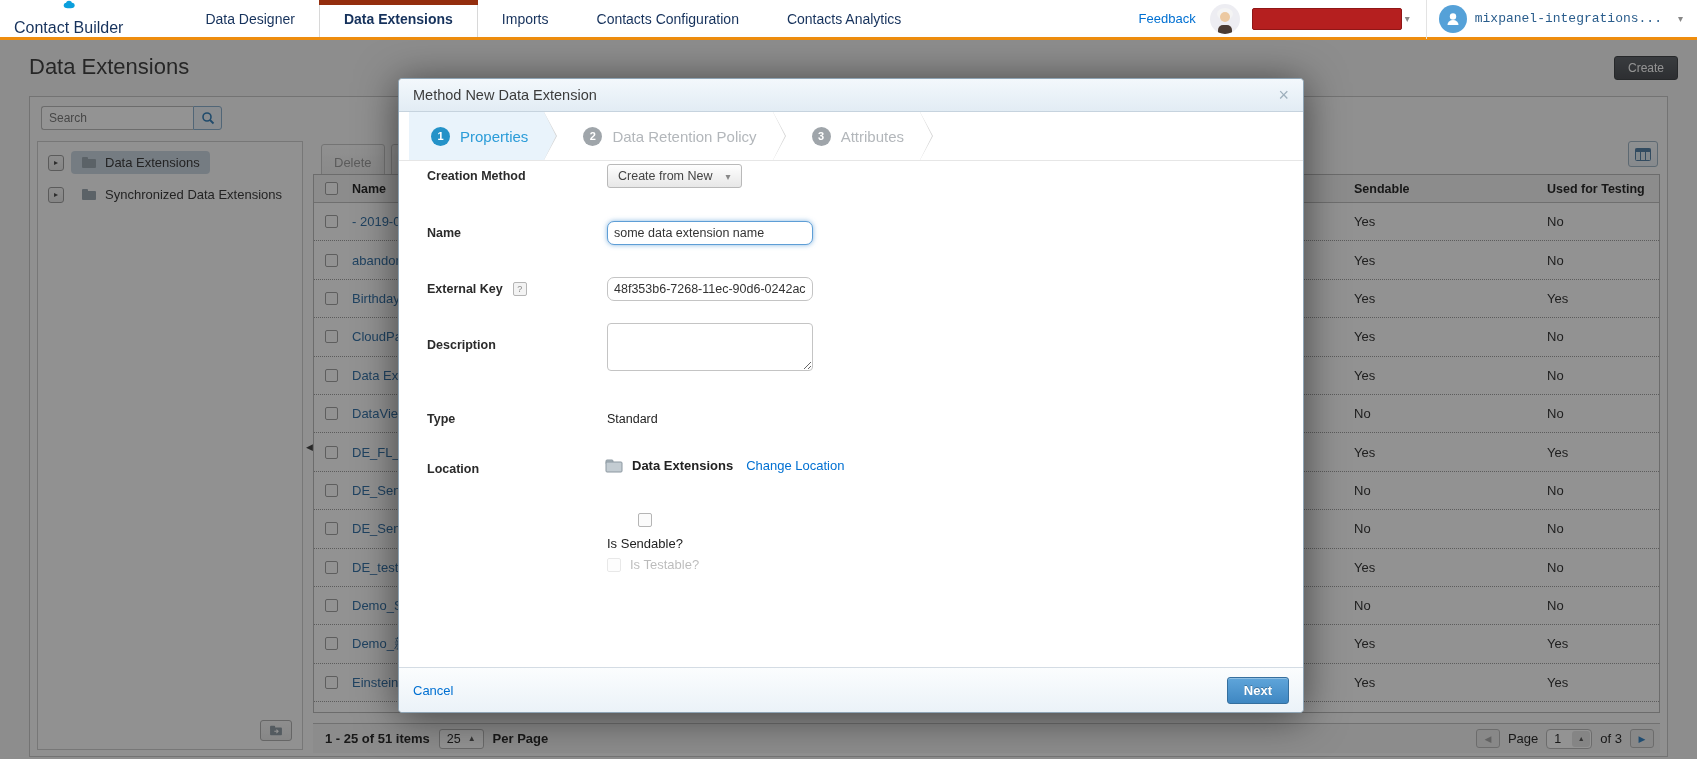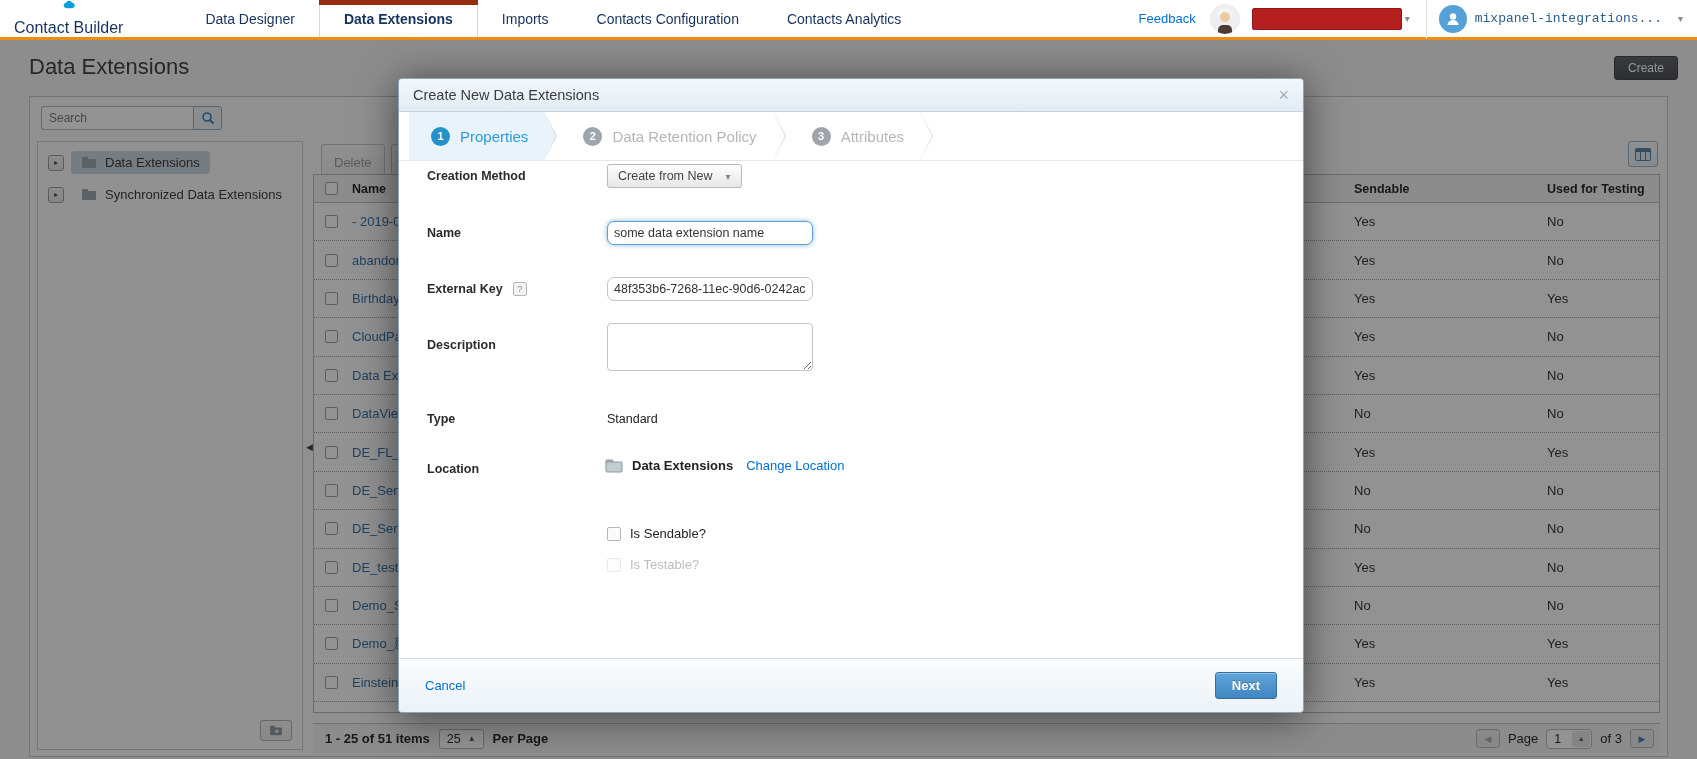--- a/index.html
+++ b/index.html
@@ -138,22 +138,22 @@
   .txt-input.focused { border-color:#5e9ed6; box-shadow:0 0 5px rgba(94,158,214,0.75); outline:none; }
   .desc-area { position:absolute; left:208px; width:206px; height:48px; border:1px solid #c4c4c4; border-radius:4px;
                font-size:12.5px; padding:4px 6px; font-family:"Liberation Sans",sans-serif; resize:both; color:#333; }
   .plain-val { position:absolute; left:208px; font-size:12.5px; color:#222; }
   .loc-row { position:absolute; left:206px; display:flex; align-items:center; gap:9px; font-size:13px; color:#222; }
   .loc-link { color:var(--link,#0070d2); cursor:pointer; margin-left:4px; }
   .chk-row { position:absolute; left:208px; display:flex; align-items:center; gap:9px; font-size:13px; color:#222; }
   .chk { width:14px; height:14px; border:1px solid #b5b5b5; border-radius:2px; background:#fbfbfb; cursor:pointer; flex:none; }
   .chk-row.disabled { opacity:0.3; }
 
-  .m-footer { position:absolute; left:0; right:0; bottom:0; height:54px; background:linear-gradient(#fbfdfe,#ebf2f8);
-              border-top:1px solid #d4dce4; border-radius:0 0 4px 4px; display:flex; align-items:center; padding:0 26px; }
+  .m-footer { position:absolute; left:0; right:0; bottom:0; height:45px; background:linear-gradient(#fbfdfe,#ebf2f8);
+              border-top:1px solid #d4dce4; border-radius:0 0 4px 4px; display:flex; align-items:center; padding:0 14px; }
   .cancel-link { font-size:13px; color:var(--link,#0070d2); cursor:pointer; }
   .next-btn { margin-left:auto; padding:5px 16px; font-size:13px; font-weight:bold; color:#fff;
               background:linear-gradient(var(--nexttop,#5fa5da),var(--nextbottom,#3f87c2));
               border:1px solid #356f9e; border-radius:3px; cursor:pointer; text-shadow:0 -1px 0 rgba(0,0,0,0.25);
               box-shadow:inset 0 1px 0 rgba(255,255,255,0.3); }
 </style>
 </head>
 <body>
 
 <div class="screen">
@@ -404,21 +404,21 @@
           <span class="pg-btn next">▶</span>
         </div>
       </div>
     </div>
   </div>
 
   <div class="overlay"></div>
 
   <div class="modal">
     <div class="m-header">
-      <span class="m-title">Create New Data Extensions</span>
+      <span class="m-title">Method New Data Extension</span>
       <span class="m-close">×</span>
     </div>
 
     <div class="steps">
       <div class="step active">
         <span class="stepnum">1</span>
         <span>Properties</span>
       </div>
       <div class="step">
         <span class="stepnum">2</span>
@@ -455,21 +455,21 @@
       <span class="f-label" style="top:299px;">Location</span>
       <div class="loc-row" style="top:295px;">
         <svg width="18" height="14" viewBox="0 0 18 14">
           <rect x="1" y="1" width="7" height="4" rx="1" fill="#aab6bd" stroke="#8c98a1"></rect>
           <rect x="1" y="3" width="16" height="10" rx="1" fill="#c3ccd2" stroke="#8c98a1"></rect>
         </svg>
         <span style="font-weight:bold;">Data Extensions</span>
         <span class="loc-link">Change Location</span>
       </div>
 
-      <div class="chk-row" style="top:363px;">
+      <div class="chk-row" style="top:350px;flex-direction:column;">
         <span class="chk"></span>
         <span>Is Sendable?</span>
       </div>
       <div class="chk-row disabled" style="top:394px;">
         <span class="chk"></span>
         <span>Is Testable?</span>
       </div>
     </div>
 
     <div class="m-footer">

